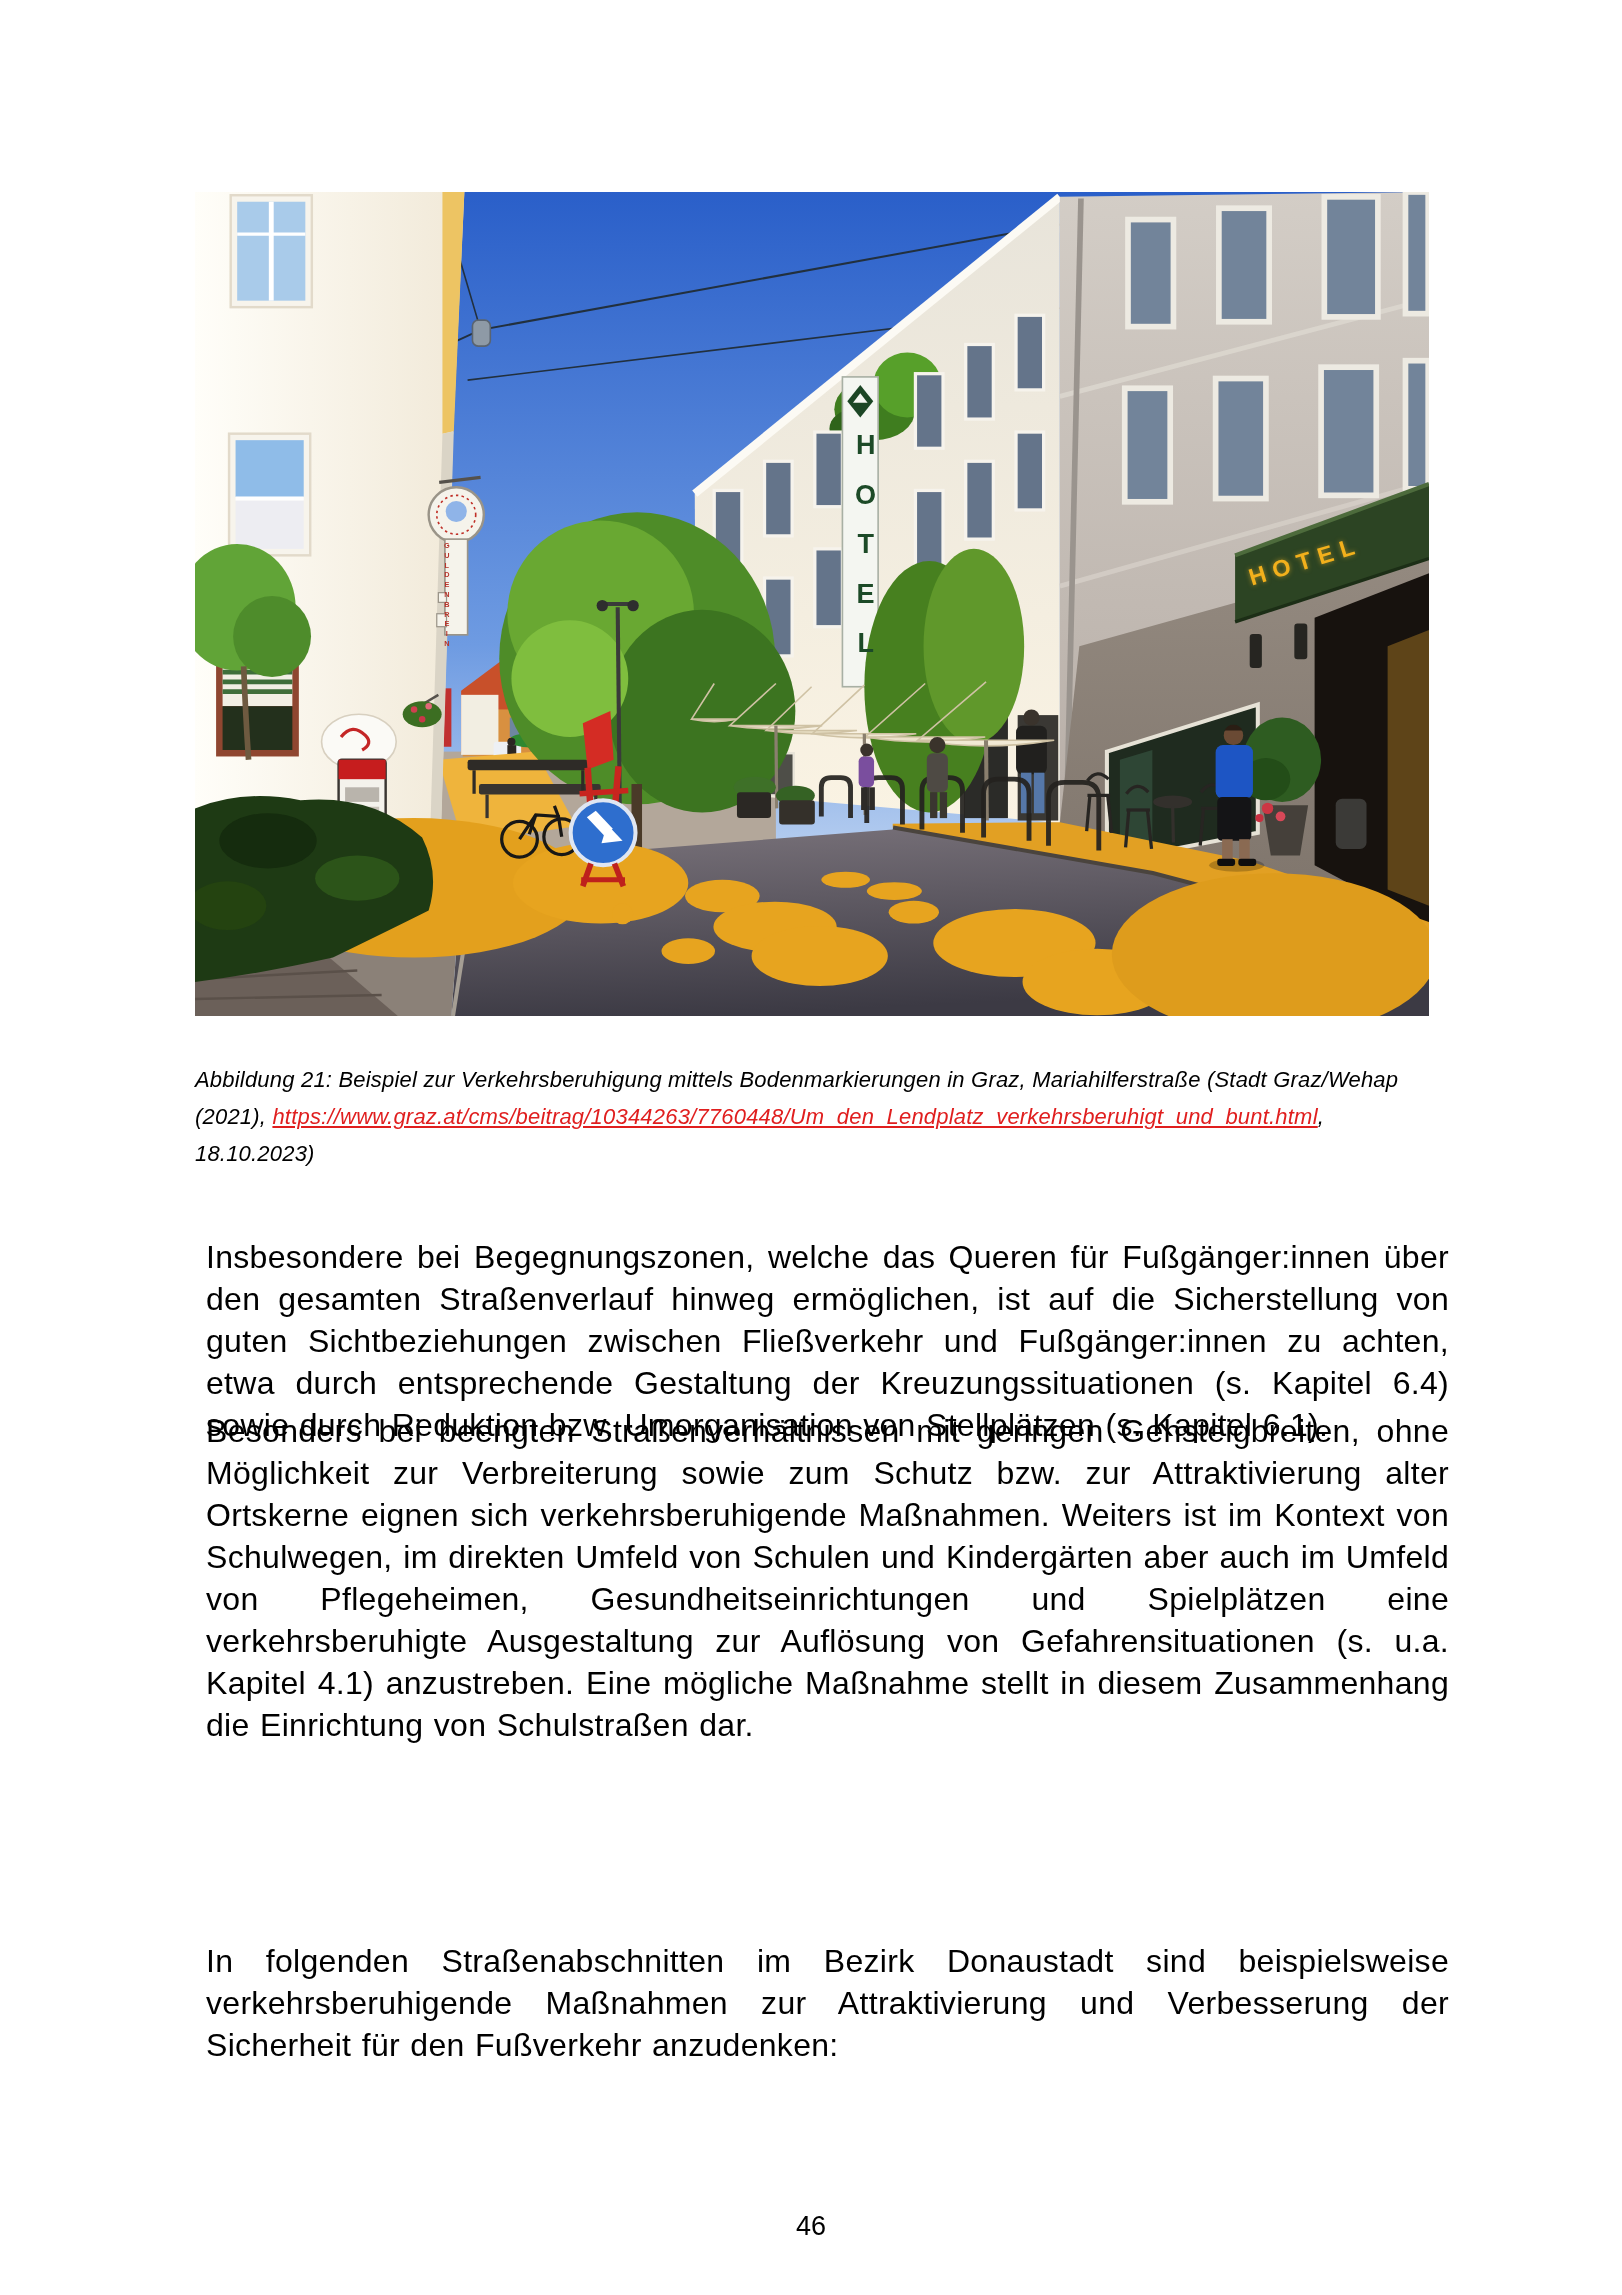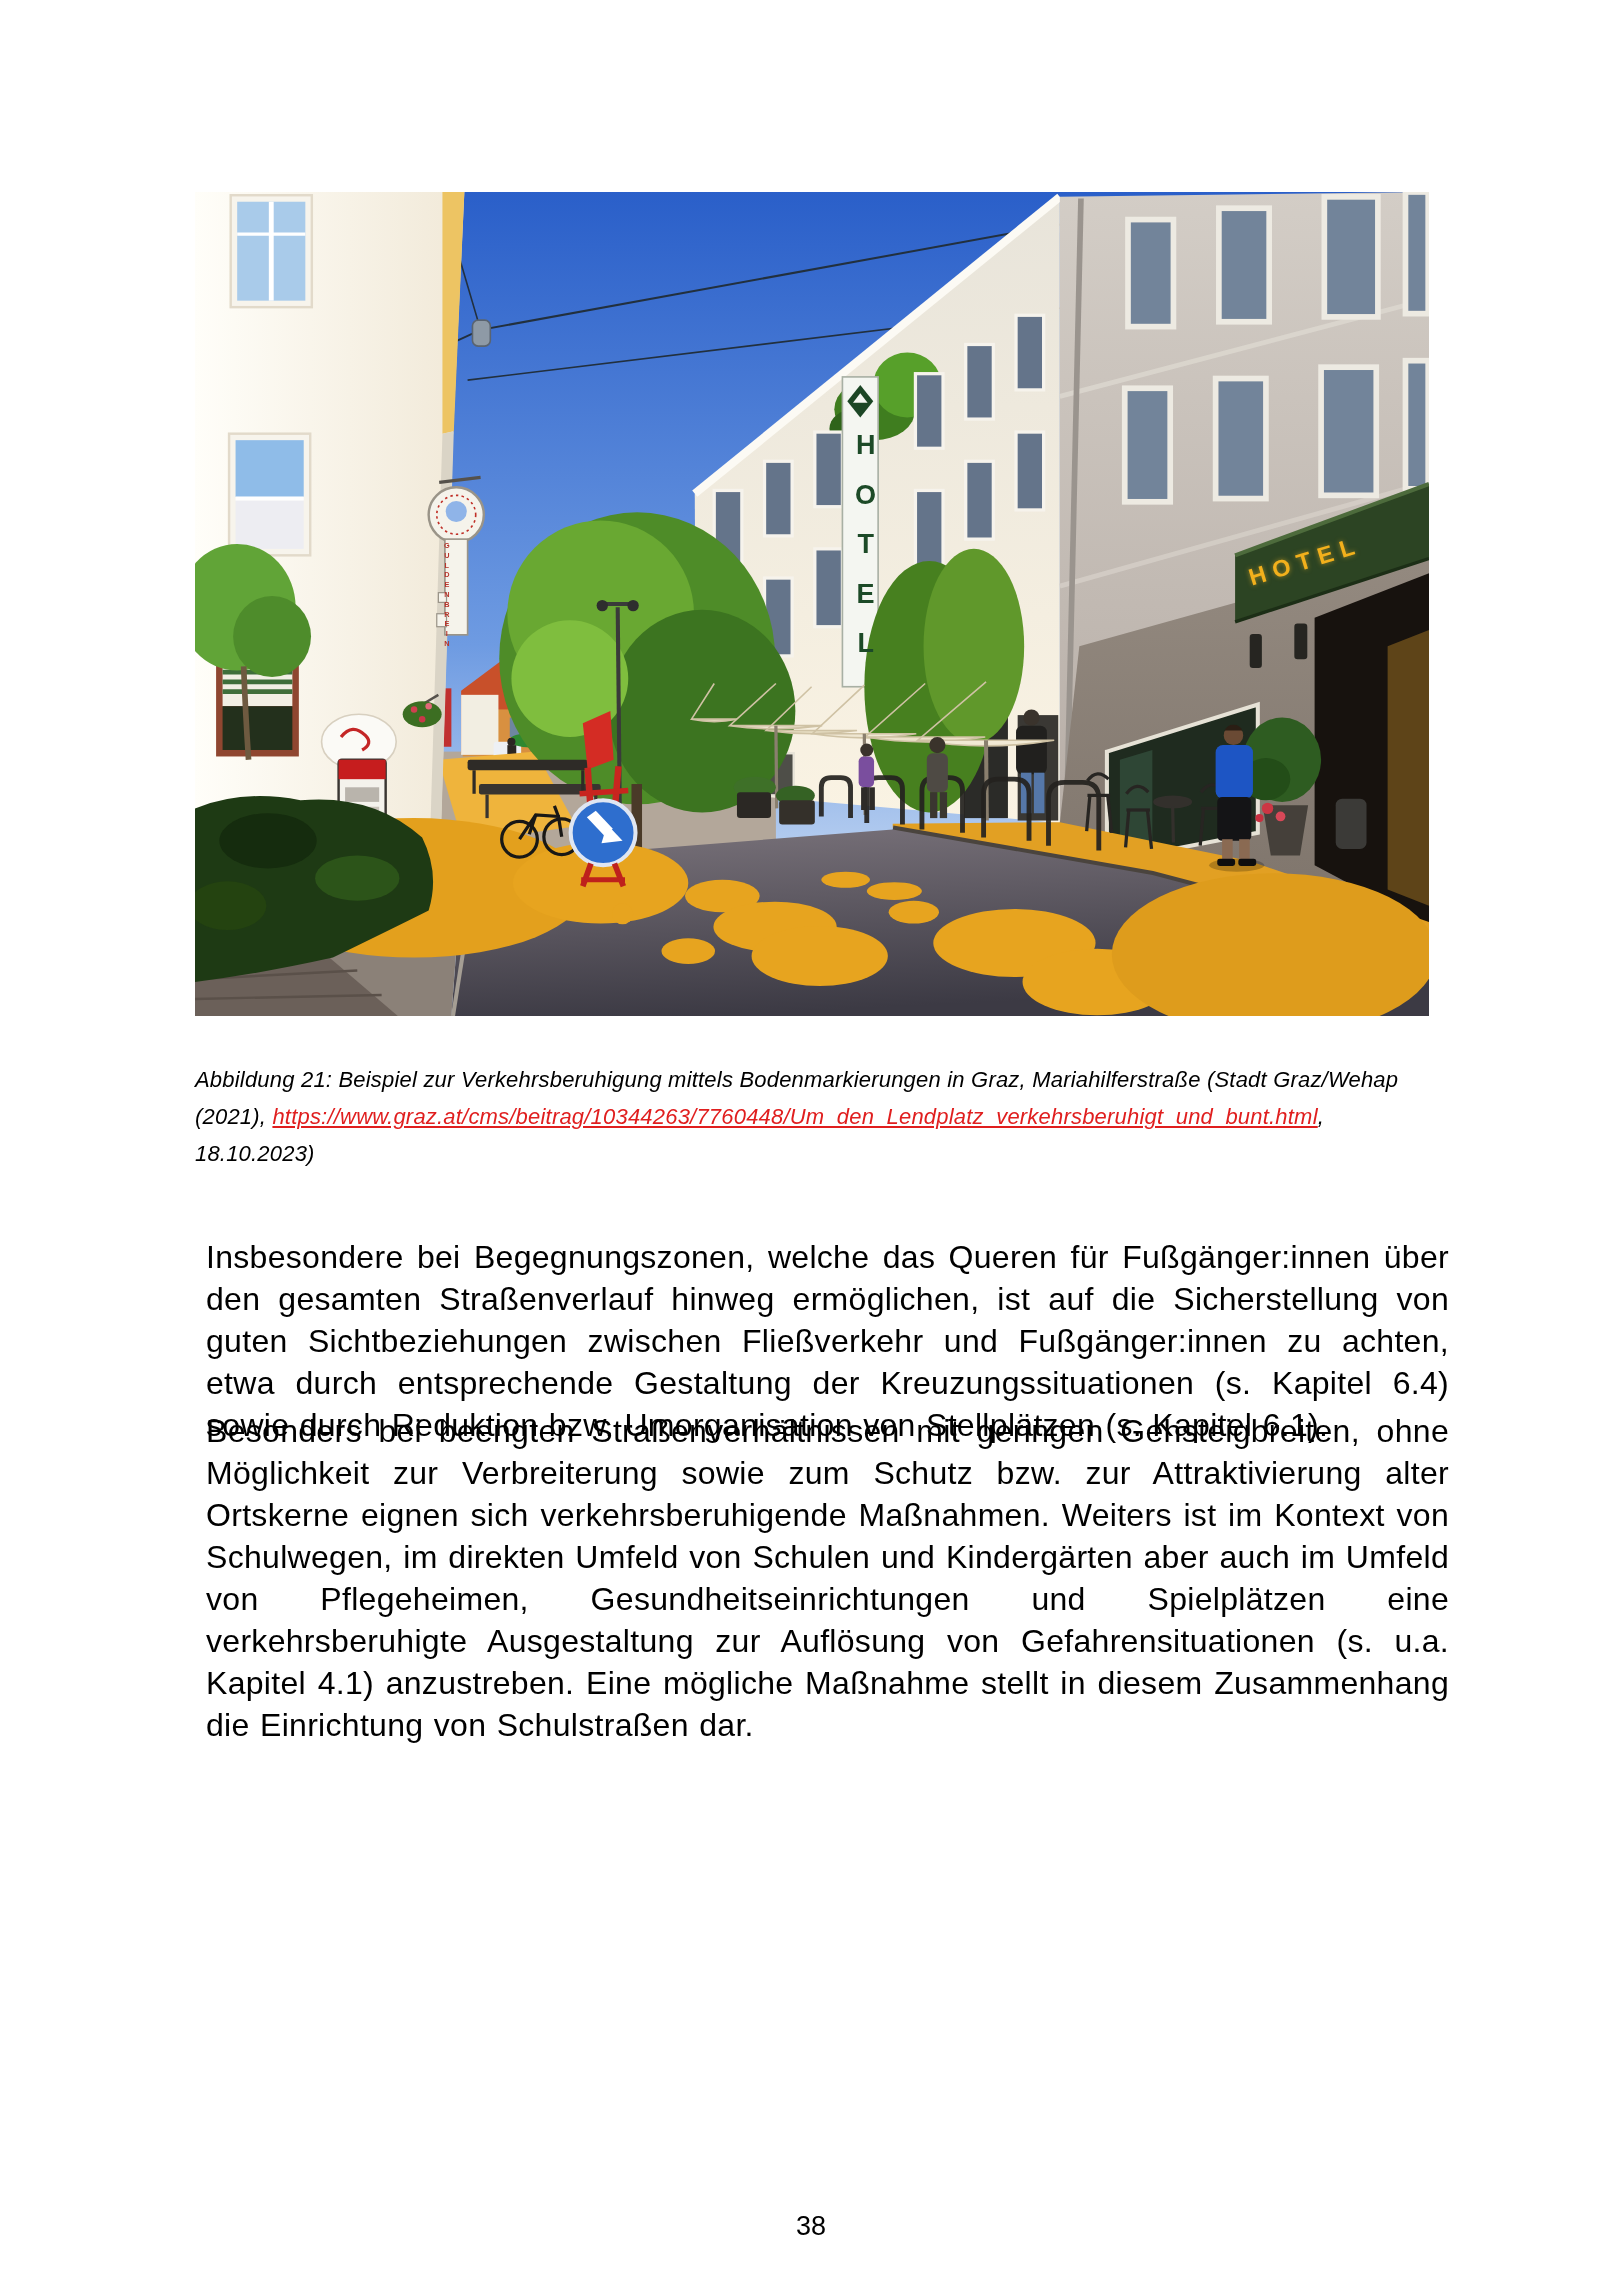--- a/index.html
+++ b/index.html
@@ -417,16 +417,17 @@
 
     <div class="overlay vsign-text">HOTEL</div>
     <div class="overlay awning-text">HOTEL</div>
     <div class="overlay keysign-text">GULDENBREIN</div>
   </div>
 
   <p class="caption"><span>Abbildung 21: Beispiel zur Verkehrsberuhigung mittels Bodenmarkierungen in Graz, Mariahilferstraße (Stadt Graz/Wehap (2021), </span><span class="link">https://www.graz.at/cms/beitrag/10344263/7760448/Um_den_Lendplatz_verkehrsberuhigt_und_bunt.html</span><span>, 18.10.2023)</span></p>
 
   <p class="body-text" id="para1">Insbesondere bei Begegnungszonen, welche das Queren für Fußgänger:innen über den gesamten Straßenverlauf hinweg ermöglichen, ist auf die Sicherstellung von guten Sichtbeziehungen zwischen Fließverkehr und Fußgänger:innen zu achten, etwa durch entsprechende Gestaltung der Kreuzungssituationen (s. Kapitel 6.4) sowie durch Reduktion bzw. Umorganisation von Stellplätzen (s. Kapitel 6.1).</p>
   <p class="body-text" id="para2">Besonders bei beengten Straßenverhältnissen mit geringen Gehsteigbreiten, ohne Möglichkeit zur Verbreiterung sowie zum Schutz bzw. zur Attraktivierung alter Ortskerne eignen sich verkehrsberuhigende Maßnahmen. Weiters ist im Kontext von Schulwegen, im direkten Umfeld von Schulen und Kindergärten aber auch im Umfeld von Pflegeheimen, Gesundheitseinrichtungen und Spielplätzen eine verkehrsberuhigte Ausgestaltung zur Auflösung von Gefahrensituationen (s. u.a. Kapitel 4.1) anzustreben. Eine mögliche Maßnahme stellt in diesem Zusammenhang die Einrichtung von Schulstraßen dar.</p>
-
-  <div class="pagenum">38</div>
+  <p class="body-text" id="para3">In folgenden Straßenabschnitten im Bezirk Donaustadt sind beispielsweise verkehrsberuhigende Maßnahmen zur Attraktivierung und Verbesserung der Sicherheit für den Fußverkehr anzudenken:</p>
+
+  <div class="pagenum">46</div>
 </div>
 
 
 </body></html>

